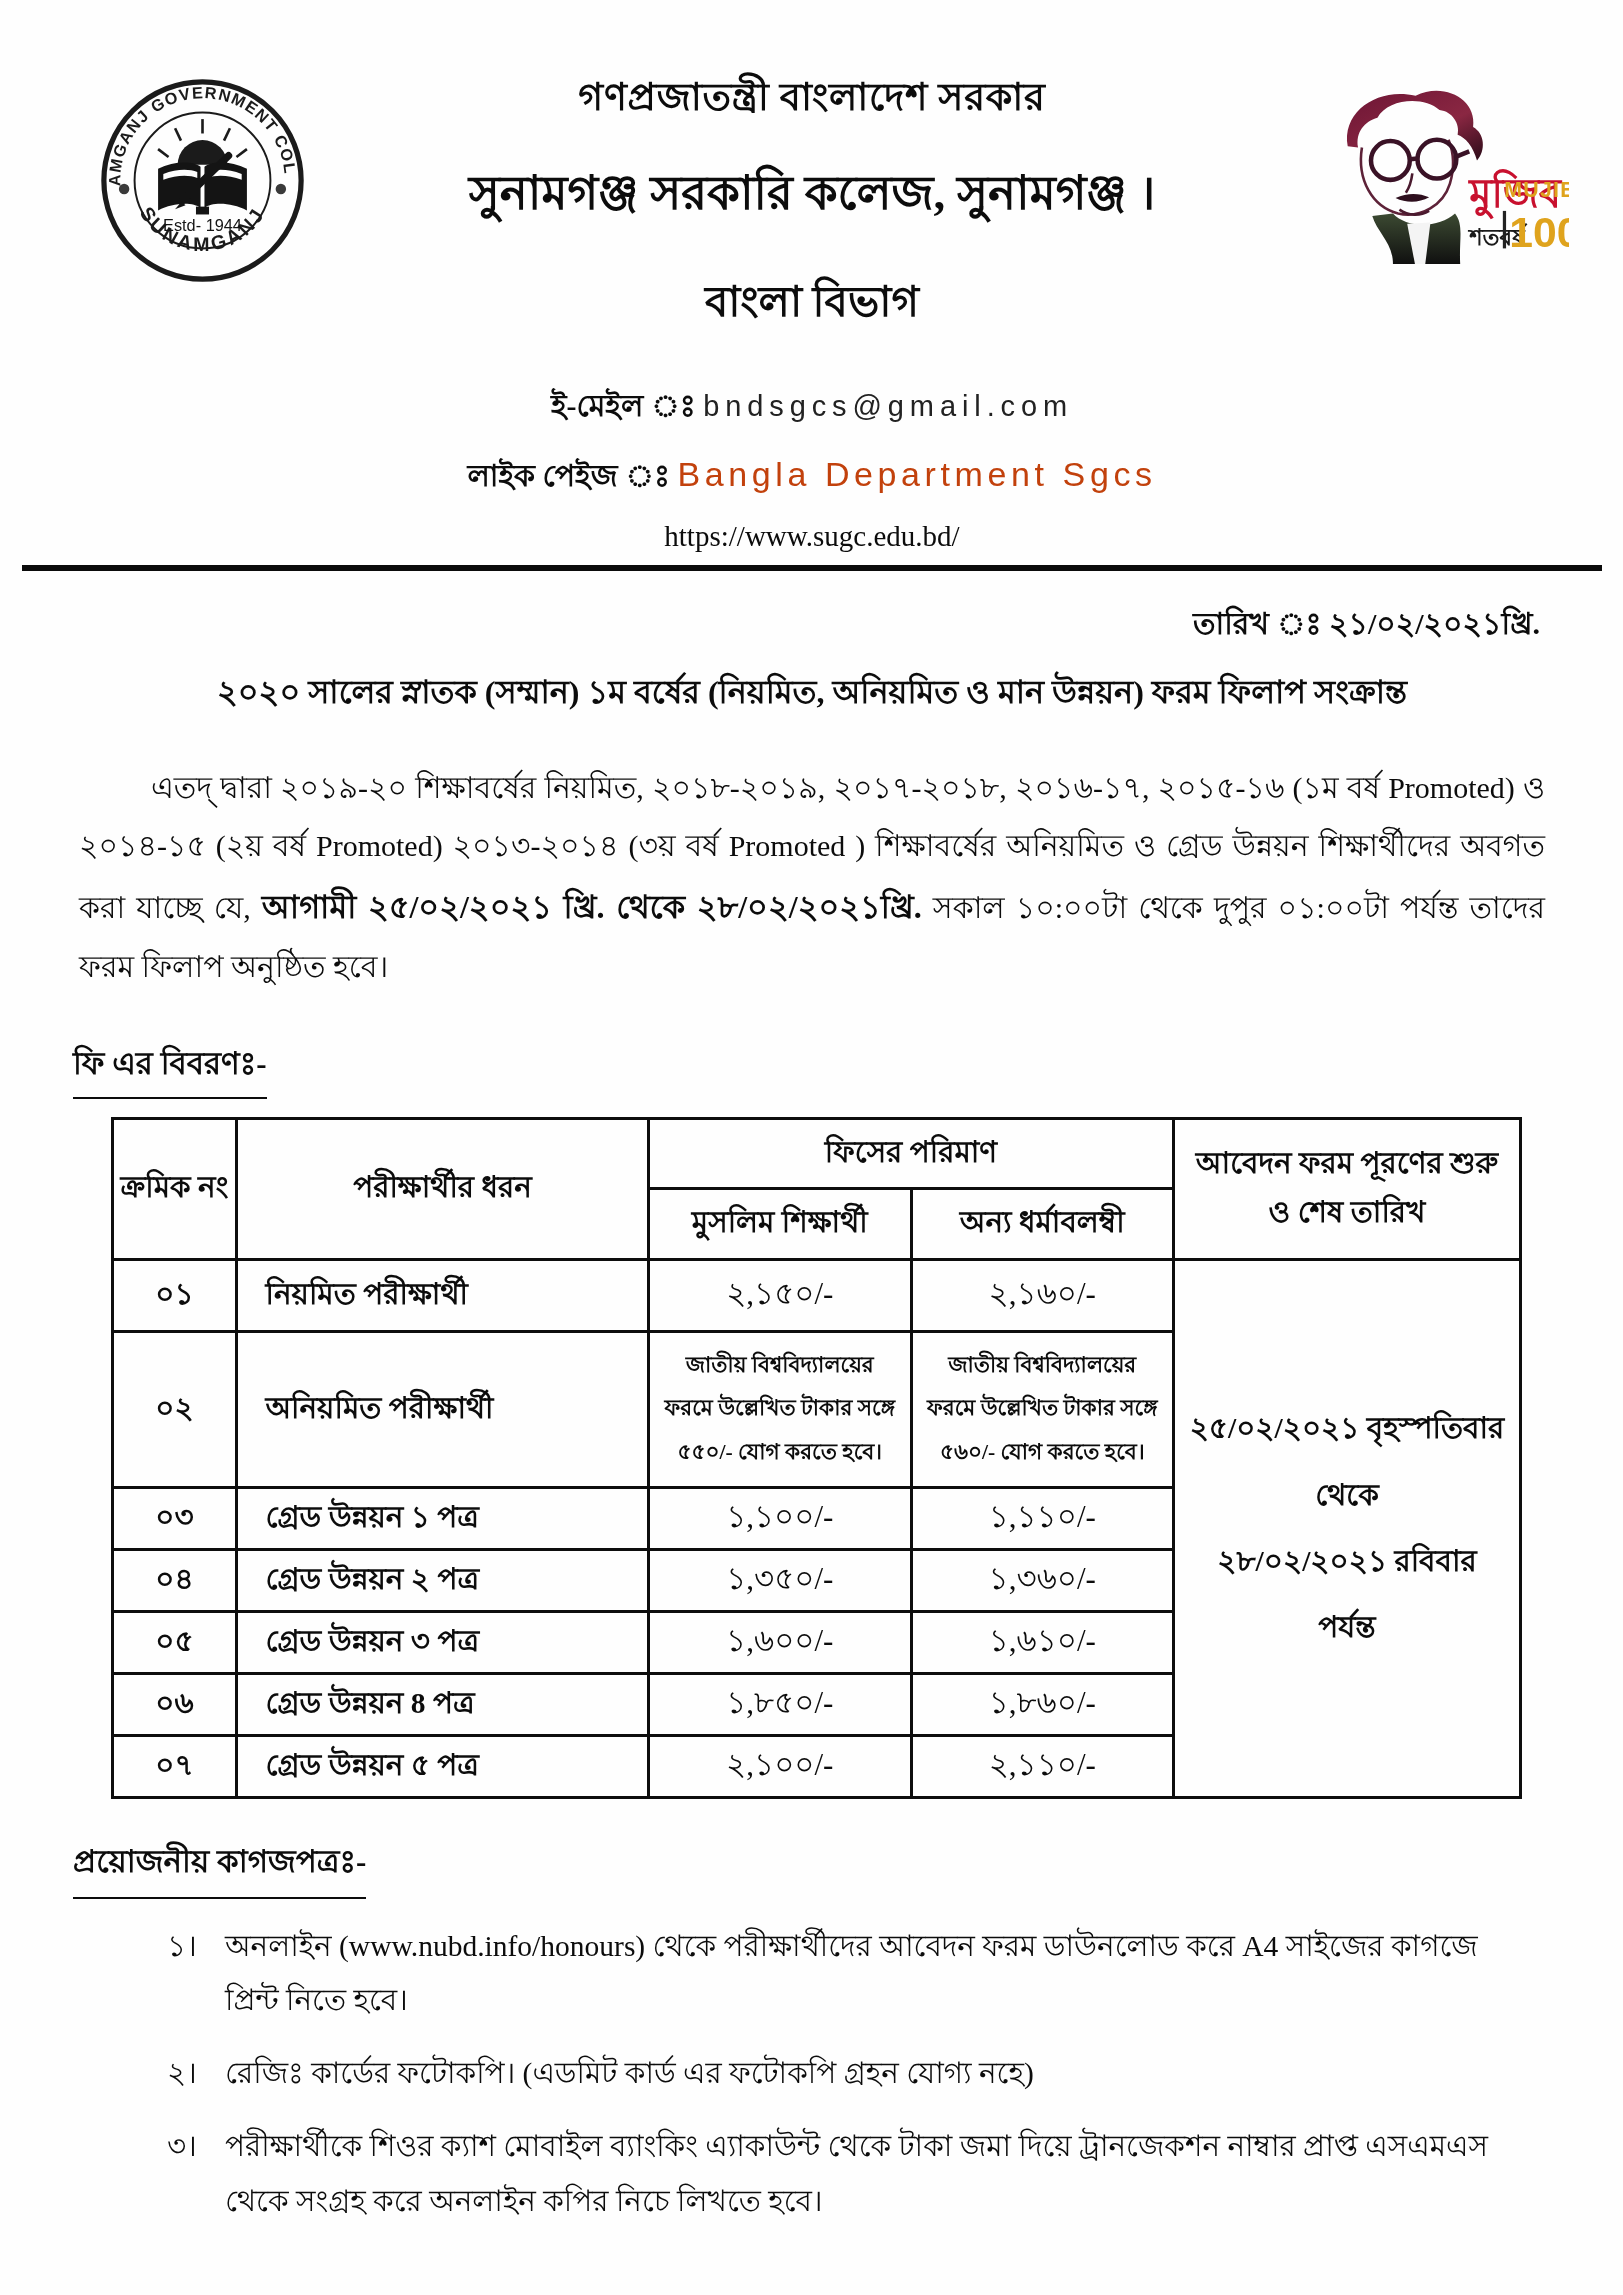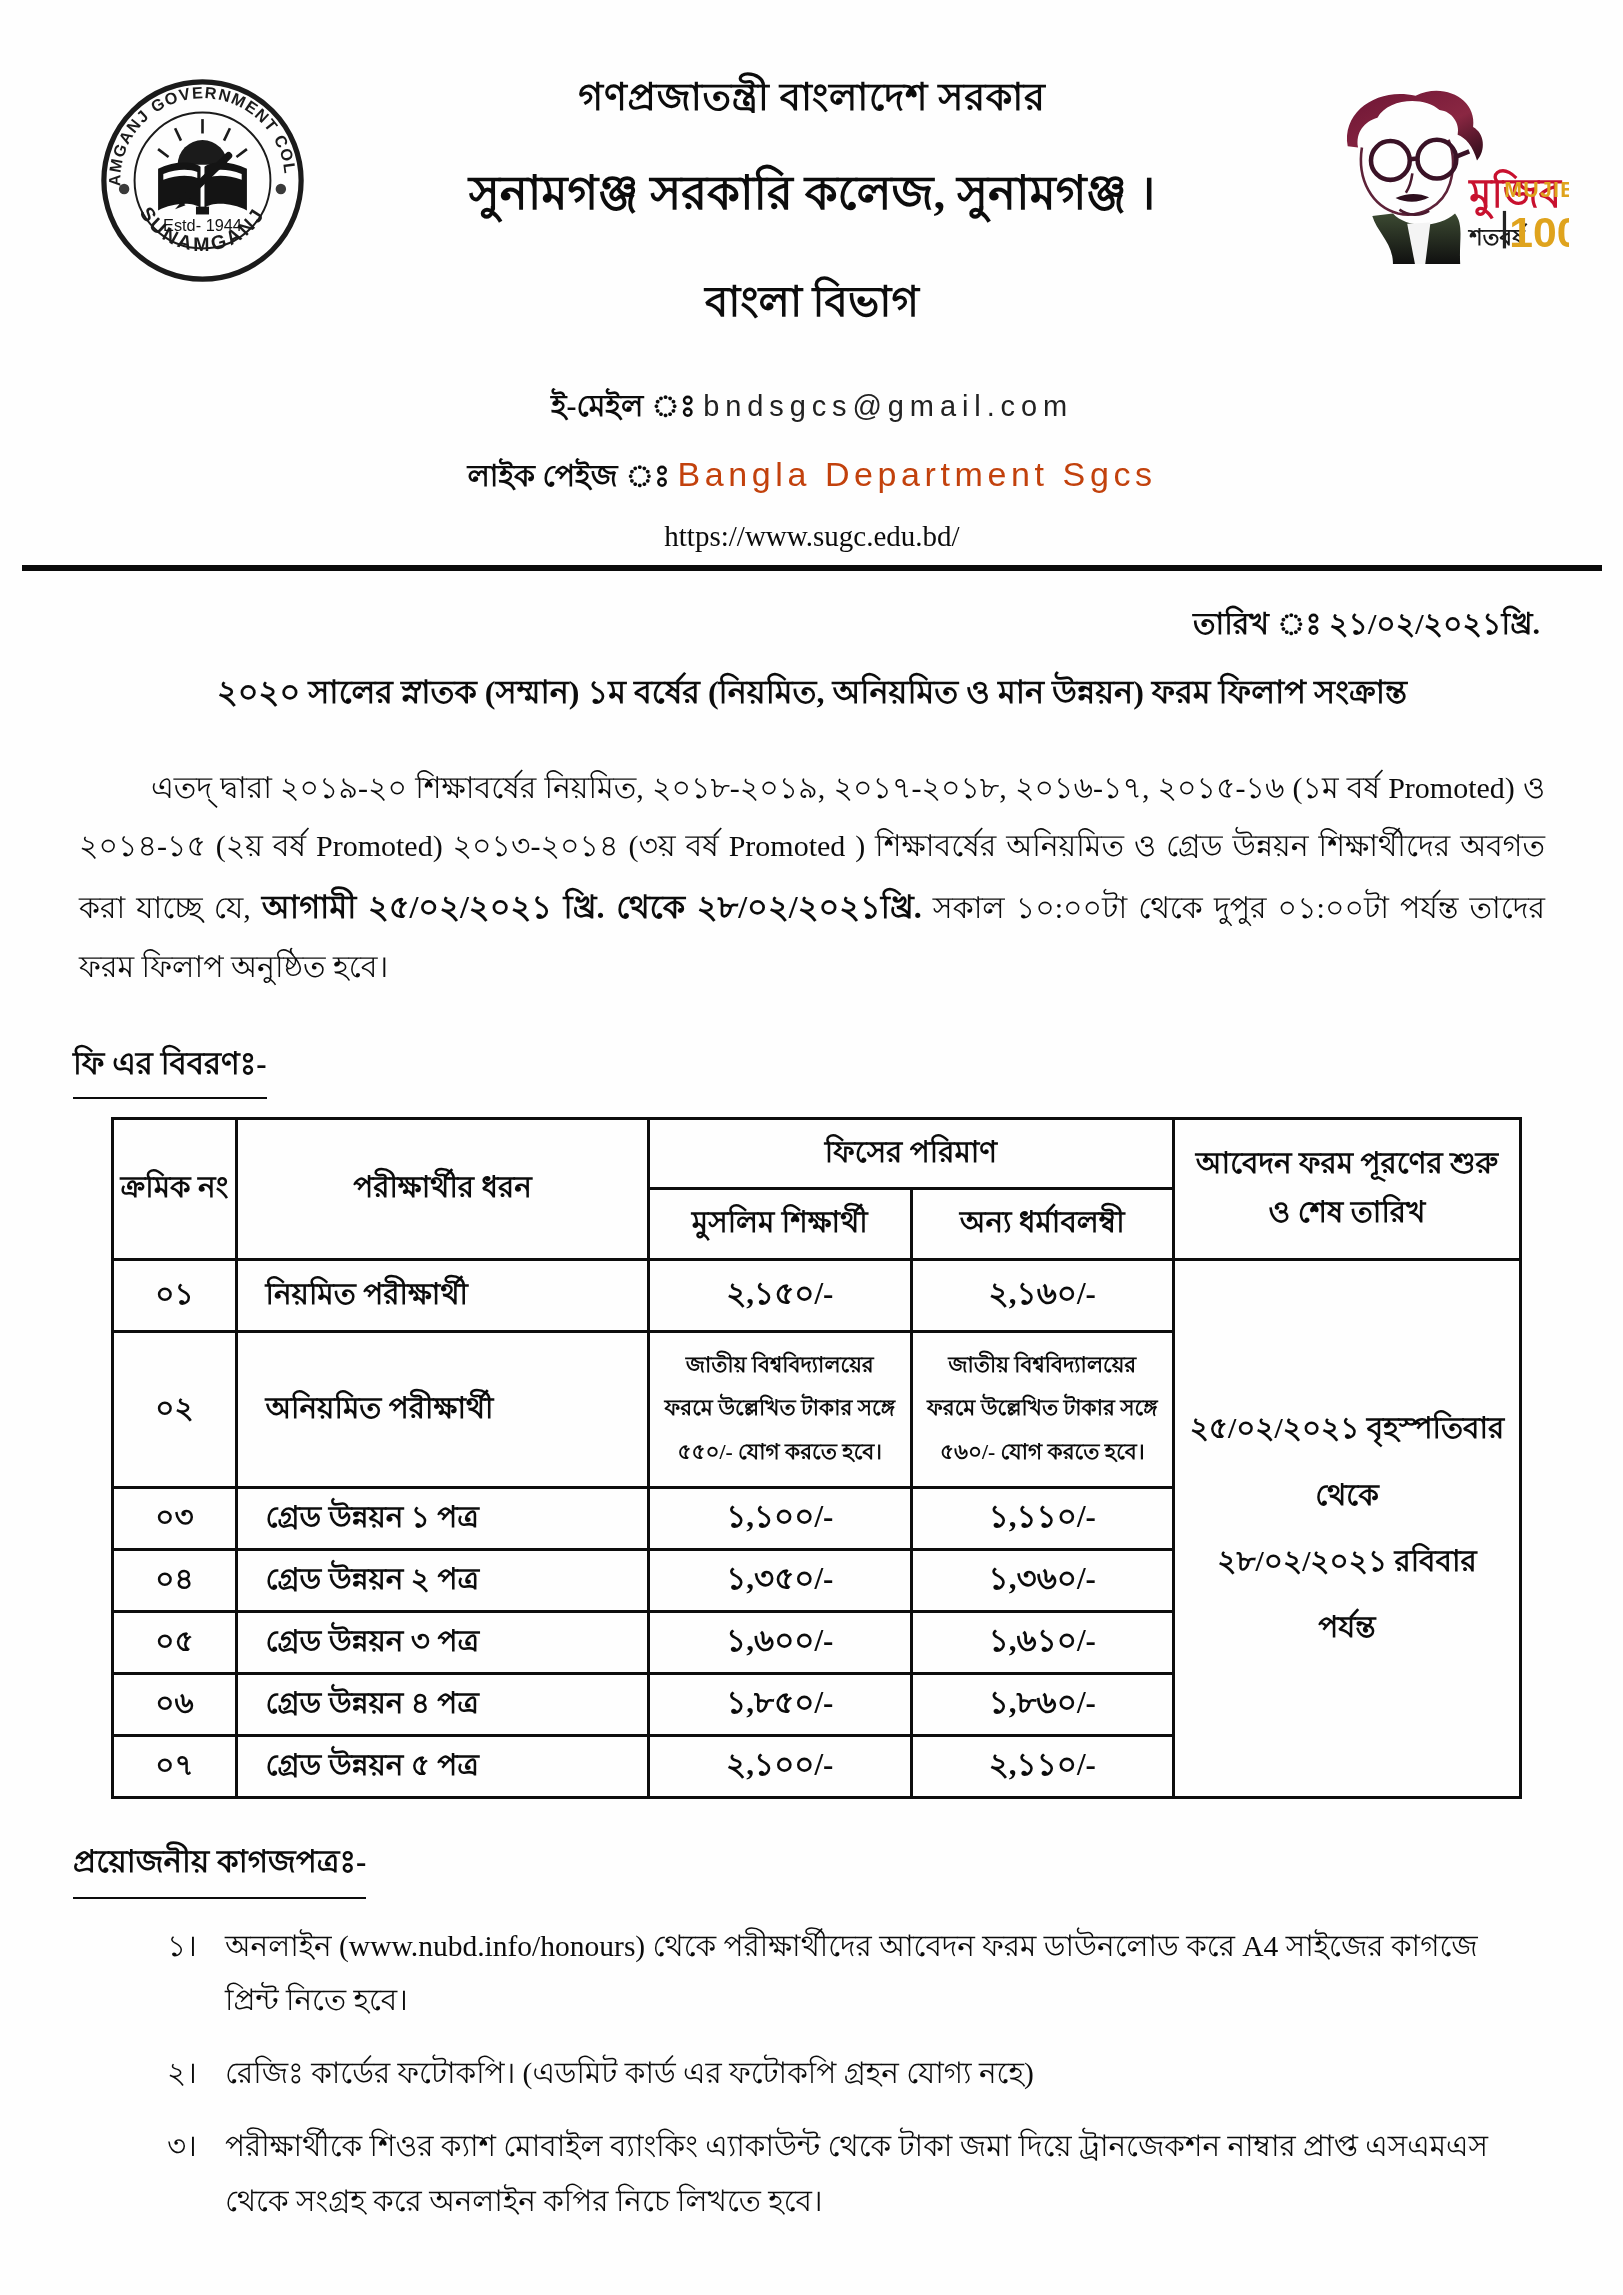--- a/index.html
+++ b/index.html
@@ -52,21 +52,21 @@
                width:1411px; table-layout:fixed; }
   table.fees, table.fees th, table.fees td { border:3.3px solid #0d0d0d; }
   table.fees th { font-size:29.5px; font-weight:bold; padding:9.2px 6.5px; }
   th.h-serial { width:124px; }
   th.h-type   { width:412px; }
   th.h-muslim { width:265px; }
   th.h-other  { width:262px; }
   th.h-dates  { width:347px;text-align:center; }
   td.c-serial { text-align:center; font-size:29.5px; font-weight:bold; }
   td.c-type   { text-align:left; padding-left:27.5px; font-size:29.5px; font-weight:600; }
-  td.c-fee    { text-align:center; font-size:31px; font-weight:bold; }
+  td.c-fee    { text-align:center; font-size:31px; font-weight:normal; }
   td.c-small  { font-size:21.6px; line-height:2.0; text-align:center;
                 padding:11.8px 10.5px; font-weight:600; }
   tr.r-norm   { height:72px; }
   tr.r-tall   { height:154px; }
   tr.r-grade  { height:62px; }
   td.c-dates  { text-align:center; font-size:29.5px; font-weight:600; line-height:2.25;
                 vertical-align:middle;margin-top:44px; }
   
   .req-heading { margin:38px 0 0 73px; }
   .req-heading span { font-size:31px; font-weight:bold;
@@ -243,21 +243,21 @@
         <td class="c-fee">১,৩৬০/-</td>
       </tr>
       <tr class="r-grade">
         <td class="c-serial">০৫</td>
         <td class="c-type">গ্রেড উন্নয়ন ৩ পত্র</td>
         <td class="c-fee">১,৬০০/-</td>
         <td class="c-fee">১,৬১০/-</td>
       </tr>
       <tr class="r-grade">
         <td class="c-serial">০৬</td>
-        <td class="c-type">গ্রেড উন্নয়ন ৪ পত্র</td>
+        <td class="c-type">গ্রেড উন্নয়ন 8 পত্র</td>
         <td class="c-fee">১,৮৫০/-</td>
         <td class="c-fee">১,৮৬০/-</td>
       </tr>
       <tr class="r-grade">
         <td class="c-serial">০৭</td>
         <td class="c-type">গ্রেড উন্নয়ন ৫ পত্র</td>
         <td class="c-fee">২,১০০/-</td>
         <td class="c-fee">২,১১০/-</td>
       </tr>
     </tbody>

